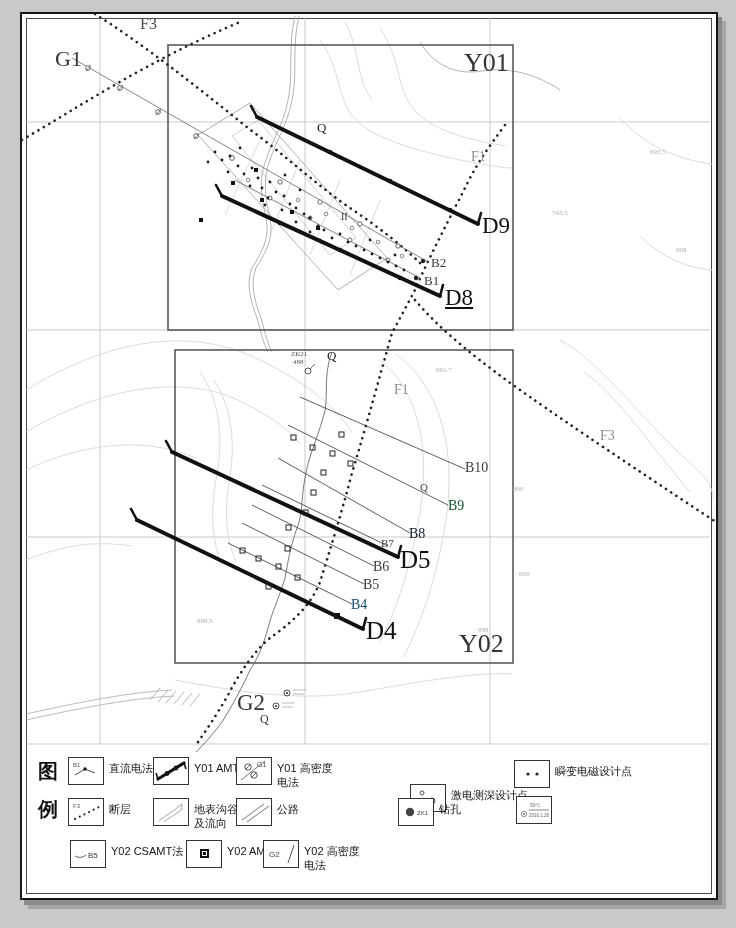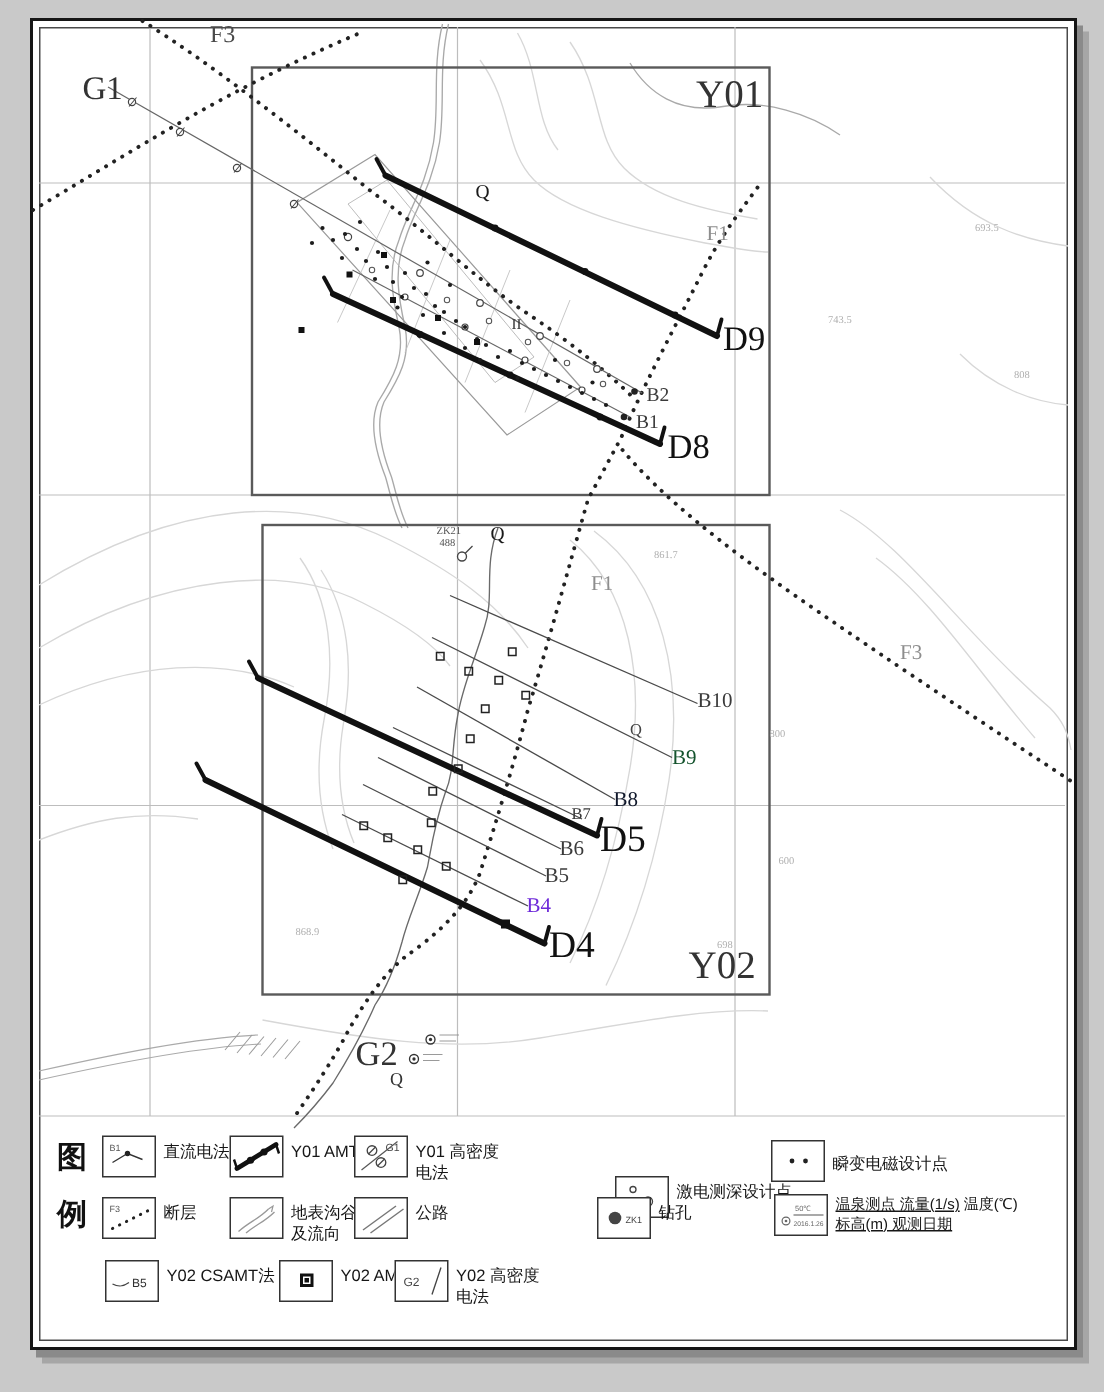--- a/index.html
+++ b/index.html
@@ -269,36 +269,36 @@
 
   <div id="map-labels" class="maplayer">
       <div class="lbl" style="left: 55px; top: 48px; font-size: 22px; color: rgb(51, 51, 51);">G1</div>
       <div class="lbl" style="left: 140px; top: 16px; font-size: 16px; color: rgb(74, 74, 74);">F3</div>
       <div class="lbl" style="left: 464px; top: 50px; font-size: 26px; color: rgb(51, 51, 51);">Y01</div>
       <div class="lbl" style="left: 317px; top: 121px; font-size: 13px; color: rgb(26, 26, 26);">Q</div>
       <div class="lbl" style="left: 471px; top: 150px; font-size: 14px; color: rgb(141, 141, 141);">F1</div>
       <div class="lbl" style="left: 482px; top: 214px; font-size: 23px; color: rgb(17, 17, 17);">D9</div>
       <div class="lbl" style="left: 431px; top: 256px; font-size: 13px; color: rgb(58, 58, 58);">B2</div>
       <div class="lbl" style="left: 424px; top: 274px; font-size: 13px; color: rgb(58, 58, 58);">B1</div>
-      <div class="lbl" style="left: 445px; top: 286px; font-size: 23px; color: rgb(17, 17, 17);">D8</div>
+      <div class="lbl" style="left: 445px; top: 286px; font-size: 23px; color: rgb(17, 17, 17); text-decoration: underline;">D8</div>
       <div class="lbl" style="left: 341px; top: 212px; font-size: 10px; color: rgb(51, 51, 51);">II</div>
       <div class="lbl" style="left: 291px; top: 351px; font-size: 7px; color: rgb(85, 85, 85);">ZK21</div>
       <div class="lbl" style="left: 293px; top: 359px; font-size: 7px; color: rgb(85, 85, 85);">488</div>
       <div class="lbl" style="left: 327px; top: 349px; font-size: 13px; color: rgb(26, 26, 26);">Q</div>
       <div class="lbl" style="left: 394px; top: 383px; font-size: 14px; color: rgb(141, 141, 141);">F1</div>
       <div class="lbl" style="left: 600px; top: 429px; font-size: 14px; color: rgb(141, 141, 141);">F3</div>
       <div class="lbl" style="left: 465px; top: 461px; font-size: 14px; color: rgb(58, 58, 58);">B10</div>
       <div class="lbl" style="left: 420px; top: 482px; font-size: 11px; color: rgb(68, 68, 68);">Q</div>
       <div class="lbl" style="left: 448px; top: 499px; font-size: 14px; color: #14532d;">B9</div>
       <div class="lbl" style="left: 409px; top: 527px; font-size: 14px; color: #0f172a;">B8</div>
       <div class="lbl" style="left: 381px; top: 538px; font-size: 11px; color: rgb(58, 58, 58);">B7</div>
       <div class="lbl" style="left: 400px; top: 547px; font-size: 25px; color: rgb(17, 17, 17);">D5</div>
       <div class="lbl" style="left: 373px; top: 560px; font-size: 14px; color: rgb(58, 58, 58);">B6</div>
       <div class="lbl" style="left: 363px; top: 578px; font-size: 14px; color: rgb(58, 58, 58);">B5</div>
-      <div class="lbl" style="left: 351px; top: 598px; font-size: 14px; color: #6d28d9;">B4</div>
+      <div class="lbl" style="left: 351px; top: 598px; font-size: 14px; color: #0c4a6e;">B4</div>
       <div class="lbl" style="left: 366px; top: 618px; font-size: 25px; color: rgb(17, 17, 17);">D4</div>
       <div class="lbl" style="left: 459px; top: 631px; font-size: 26px; color: rgb(51, 51, 51);">Y02</div>
       <div class="lbl" style="left: 237px; top: 691px; font-size: 23px; color: rgb(51, 51, 51);">G2</div>
       <div class="lbl" style="left: 260px; top: 713px; font-size: 12px; color: rgb(51, 51, 51);">Q</div>
       <div class="lbl" style="left: 650px; top: 149px; font-size: 7px; color: rgb(176, 176, 176);">693.5</div>
       <div class="lbl" style="left: 552px; top: 210px; font-size: 7px; color: rgb(176, 176, 176);">743.5</div>
       <div class="lbl" style="left: 648px; top: 247px; font-size: 7px; color: rgb(176, 176, 176); padding-left: 28px;">808</div>
       <div class="lbl" style="left: 436px; top: 367px; font-size: 7px; color: rgb(176, 176, 176);">861.7</div>
       <div class="lbl" style="left: 513px; top: 486px; font-size: 7px; color: rgb(176, 176, 176);">800</div>
       <div class="lbl" style="left: 519px; top: 571px; font-size: 7px; color: rgb(176, 176, 176);">600</div>
@@ -348,21 +348,21 @@
     </div>
     <div class="lg-item" style="left:398px;top:784px;padding-left:12px;">
       <span class="lg-box">
         <svg width="34" height="26" viewBox="0 0 34 26">
           <circle cx="11" cy="8" r="2" fill="#fff" stroke="#444" stroke-width="0.9"></circle>
           <circle cx="21" cy="16" r="3" fill="#fff" stroke="#444" stroke-width="0.9"></circle>
         </svg>
       </span>
       <span class="lg-label">激电测深设计点</span>
     </div>
-    <div class="lg-item" style="left:514px;top:760px;align-items:center;">
+    <div class="lg-item" style="left:514px;top:760px;">
       <span class="lg-box">
         <svg width="34" height="26" viewBox="0 0 34 26">
           <circle cx="13" cy="13" r="1.6" fill="#222"></circle>
             <circle cx="22" cy="13" r="1.6" fill="#222"></circle>
         </svg>
       </span>
       <span class="lg-label">瞬变电磁设计点</span>
     </div>
 
     <div class="lg-item" style="left:68px;top:798px;">
@@ -406,21 +406,20 @@
     <div class="lg-item" style="left:516px;top:796px;">
       <span class="lg-box">
         <svg width="34" height="26" viewBox="0 0 34 26">
           <circle cx="7" cy="17" r="2.6" fill="#fff" stroke="#666" stroke-width="0.8"></circle>
           <circle cx="7" cy="17" r="0.9" fill="#666"></circle>
           <line x1="12" y1="13" x2="32" y2="13" stroke="#555" stroke-width="0.7"></line>
           <text x="13" y="10" font-size="5" fill="#666">50℃</text>
           <text x="12" y="20" font-size="4.5" fill="#666">2016.1.26</text>
         </svg>
       </span>
-      <span class="lg-label small"><span class="u">温泉测点 流量(1/s)</span> <span>温度(℃)</span><br><span class="u">标高(m) 观测日期</span></span>
     </div>
 
     <div class="lg-item" style="left:70px;top:840px;">
       <span class="lg-box">
         <svg width="34" height="26" viewBox="0 0 34 26">
           <path d="M4,15 C8,17 11,17 15,14" stroke="#444" stroke-width="0.9" fill="none"></path>
           <text x="17" y="17" font-size="8" fill="#333">B5</text>
         </svg>
       </span>
       <span class="lg-label">Y02 CSAMT法</span>

